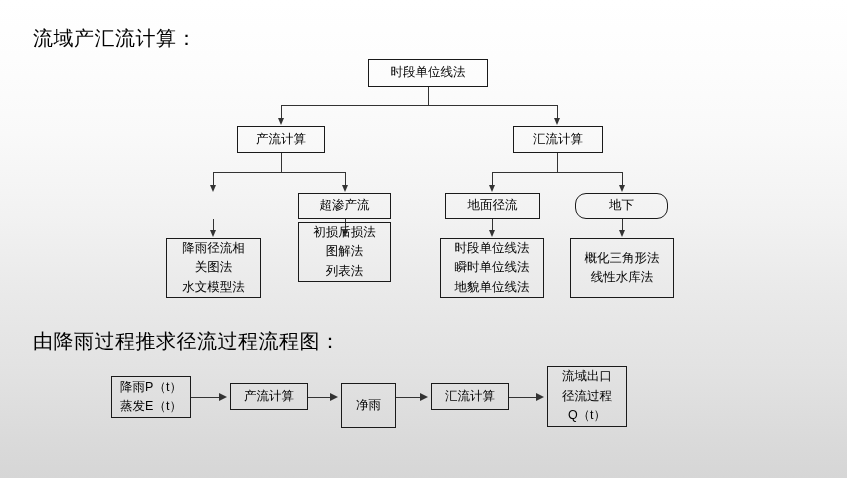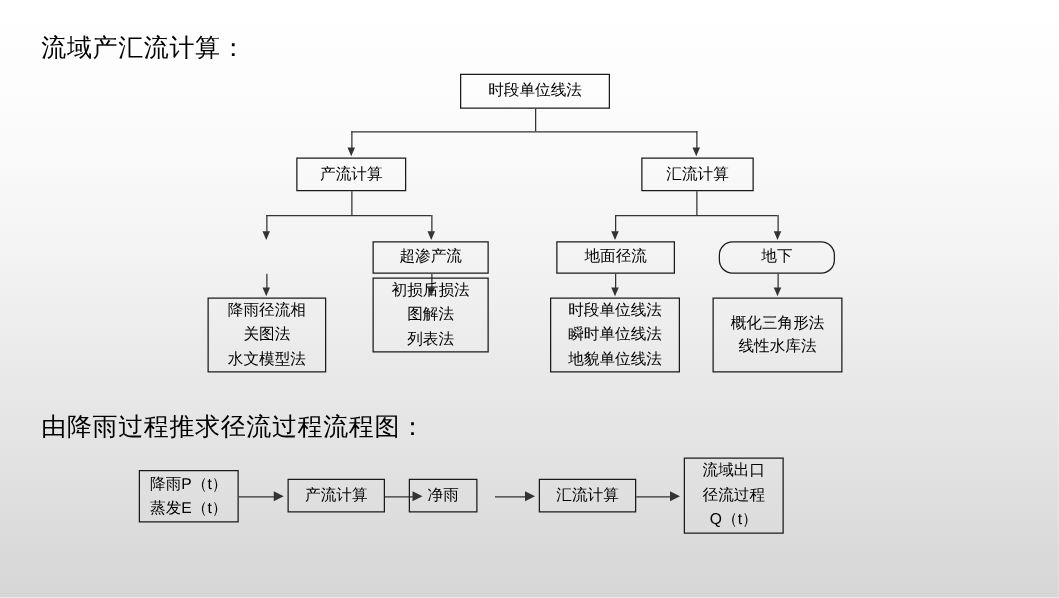--- a/index.html
+++ b/index.html
@@ -176,21 +176,21 @@
   <div class="hline" style="left:191px; top:397px; width:30px;"></div>
   <div class="arrow-right" style="left:219px; top:393px;"></div>
 
   <div class="node" id="flow-1" style="left:230px; top:383px; width:78px; height:27px;">
     <span class="line">产流计算</span>
   </div>
 
   <div class="hline" style="left:308px; top:397px; width:24px;"></div>
   <div class="arrow-right" style="left:330px; top:393px;"></div>
 
-  <div class="node" id="flow-2" style="left:327px; top:383px; width:55px; height:27px;">
+  <div class="node" id="flow-2" style="left:341px; top:383px; width:55px; height:45px;">
     <span class="line">净雨</span>
   </div>
 
   <div class="hline" style="left:396px; top:397px; width:26px;"></div>
   <div class="arrow-right" style="left:420px; top:393px;"></div>
 
   <div class="node" id="flow-3" style="left:431px; top:383px; width:78px; height:27px;">
     <span class="line">汇流计算</span>
   </div>
 

